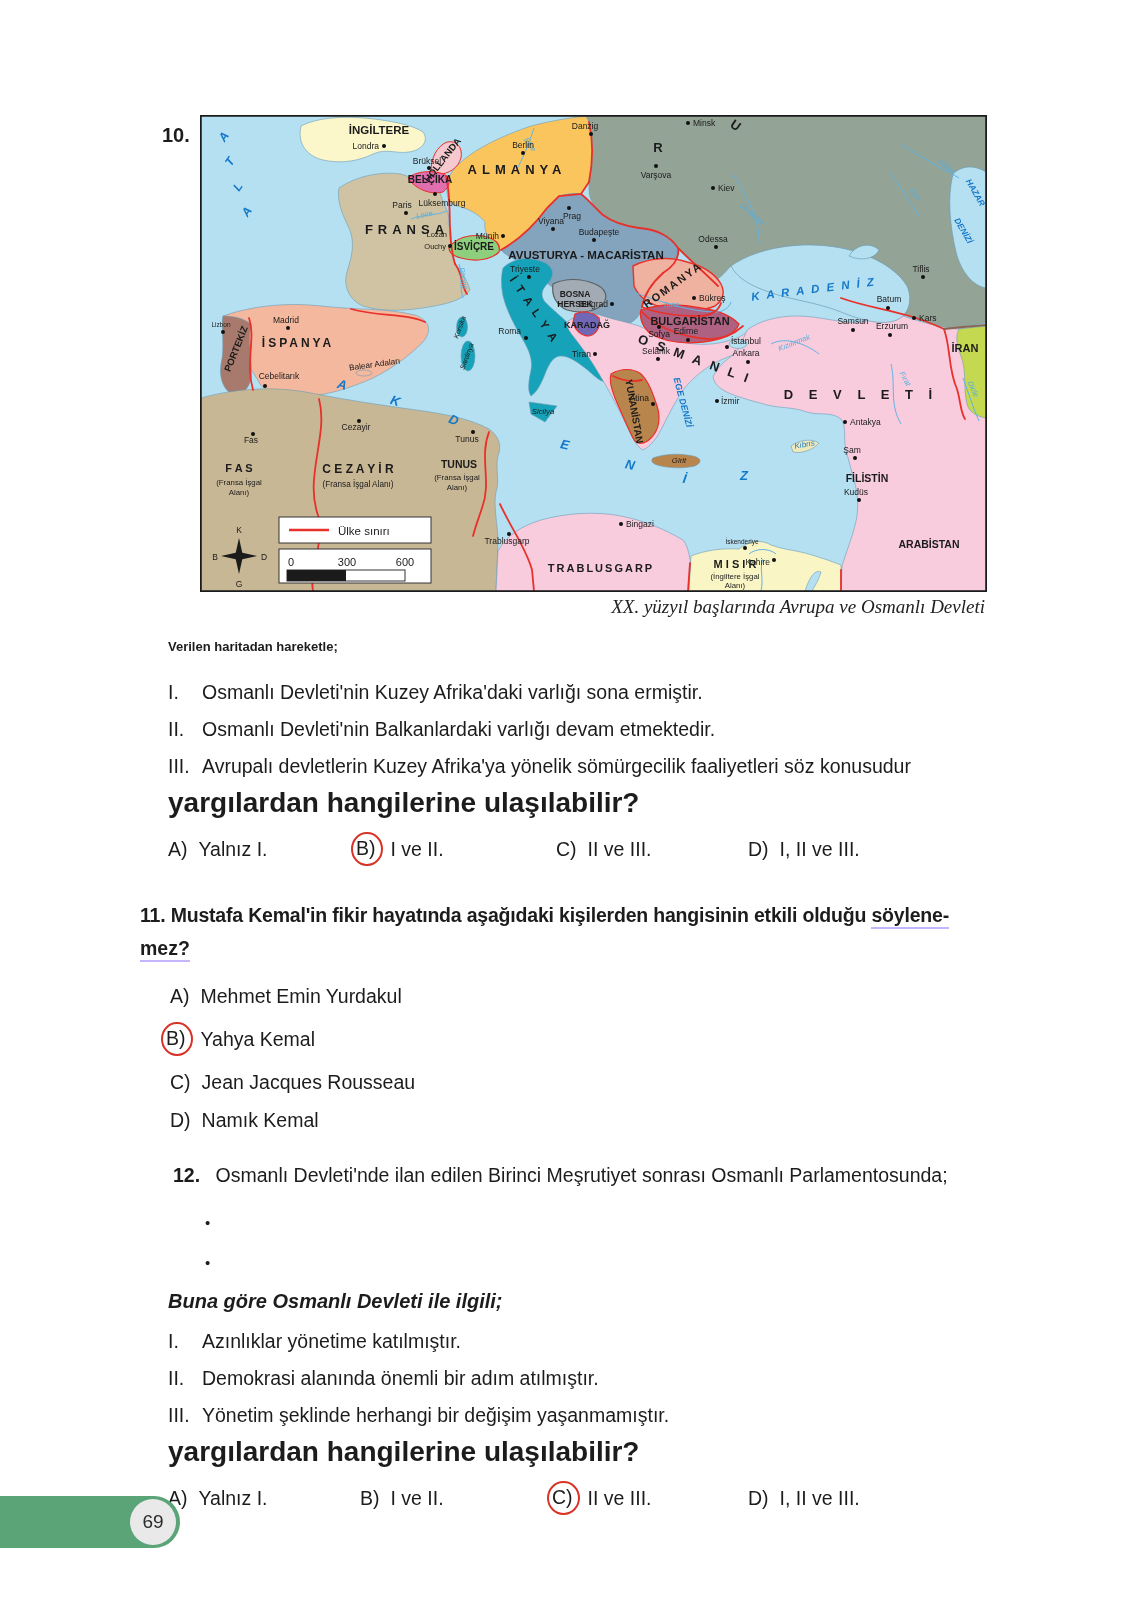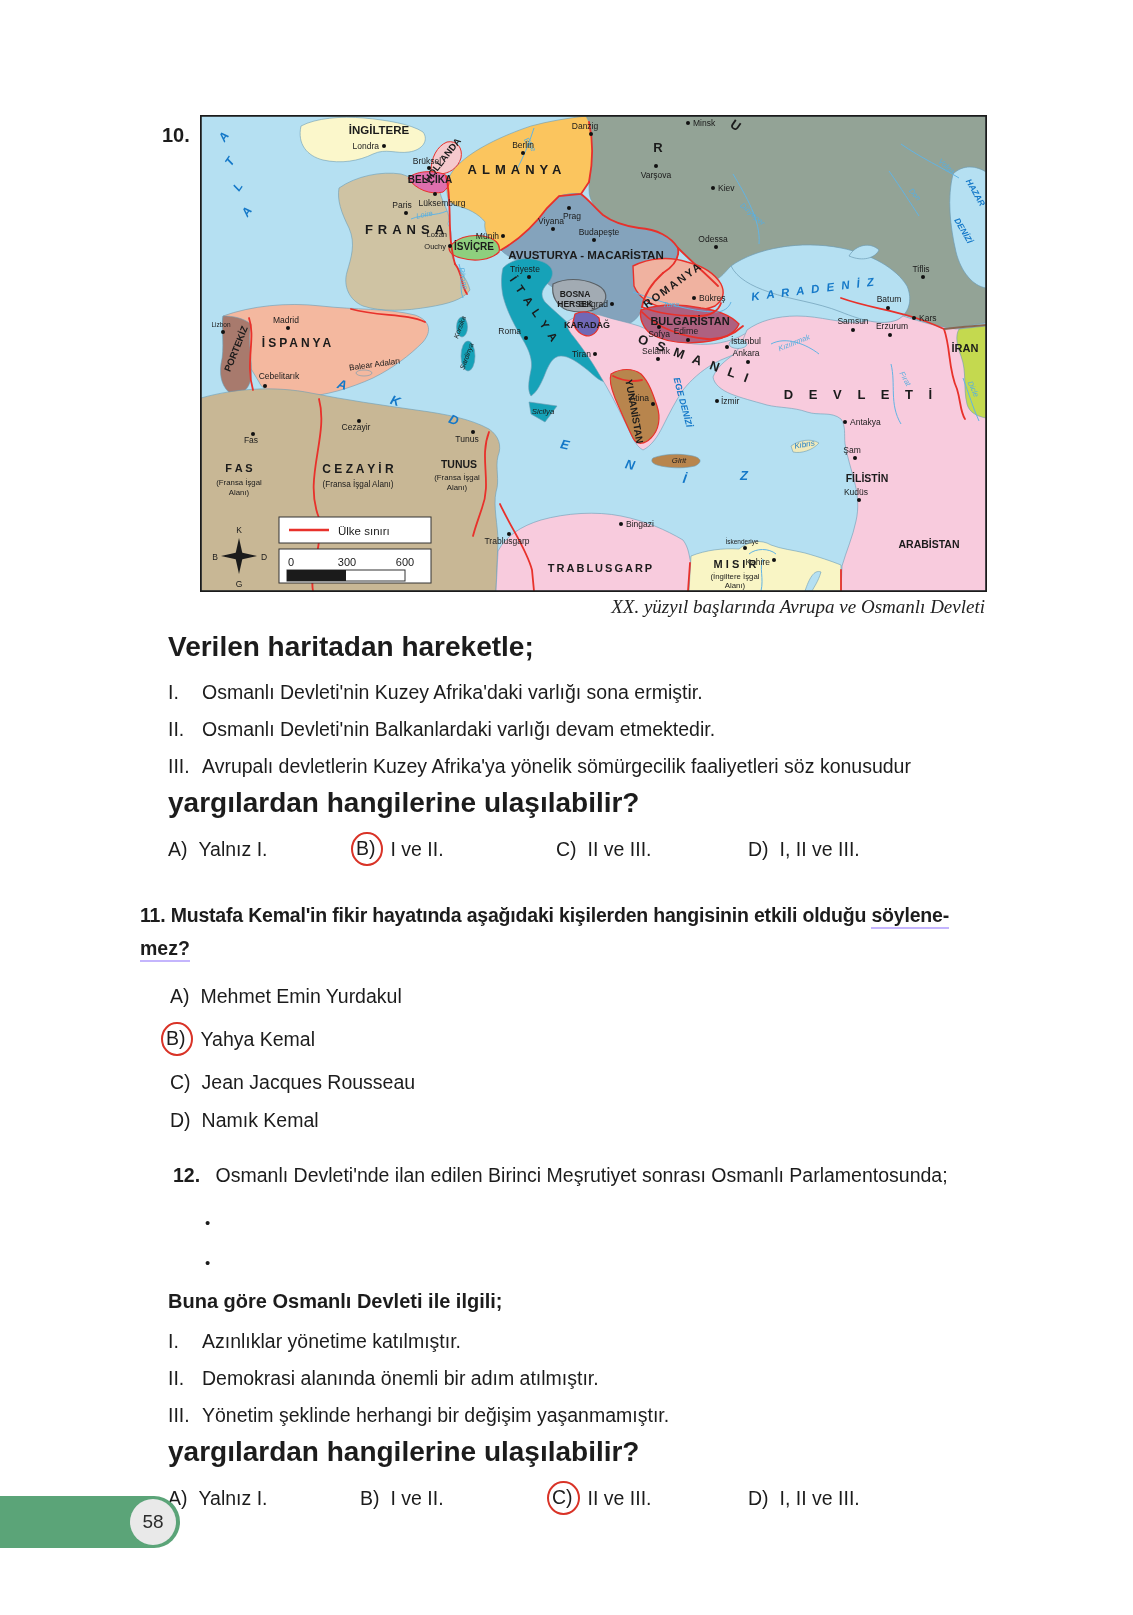--- a/index.html
+++ b/index.html
@@ -5,42 +5,42 @@
   html,body{margin:0;padding:0;background:#fff;}
   .page{position:relative;width:1133px;height:1615px;background:#fff;
         font-family:"Liberation Sans",sans-serif;color:#1c1c1c;overflow:hidden;}
   .qnum-map{position:absolute;left:162px;top:124px;font-weight:bold;font-size:20px;}
   .map-wrap{position:absolute;left:200px;top:115px;width:785px;height:475px;border:1.6px solid #1b1b1b;background:#b5e0f2;}
   .map-wrap svg{display:block;}
   svg text{font-family:"Liberation Sans",sans-serif;}
   .caption{position:absolute;left:200px;top:596px;width:785px;text-align:right;
            font-family:"Liberation Serif",serif;font-style:italic;font-size:19px;color:#222;}
   .q10{position:absolute;left:168px;top:635px;width:852px;font-size:19.5px;}
-  .lead{font-weight:bold;font-size:28px;margin:0 0 21px 0;line-height:24px;}
+  .lead{font-weight:bold;font-size:13px;margin:0 0 21px 0;line-height:24px;}
   .item{display:flex;margin:0 0 13px 0;line-height:24px;}
   .inum{flex:0 0 34px;}
   .itext{flex:1;}
   .stem{font-weight:bold;font-size:28px;margin:9px 0 17px 0;line-height:24px;}
   .opt-grid{display:grid;grid-template-columns:192px 196px 192px auto;align-items:center;}
   .opt{display:flex;align-items:center;line-height:24px;}
   .ol{margin-right:11px;}
   .circled{border:2.5px solid #d93327;border-radius:50%;padding:2px 5px 4px 3px;margin-left:-9px;margin-right:8px;}
   .q11{position:absolute;left:140px;top:903px;width:890px;font-size:19.5px;font-weight:bold;}
   .q11 .l1{white-space:nowrap;line-height:24px;letter-spacing:-0.2px;}
   .q11 .l2{line-height:24px;margin-top:9px;}
   .u{border-bottom:2px solid #c4b5fd;padding-bottom:1px;}
   .q11 .opts{font-weight:normal;margin-top:24px;margin-left:30px;}
   .vopt{display:flex;align-items:center;margin-bottom:14px;line-height:24px;}
   .q12{position:absolute;left:140px;top:1163px;width:885px;font-size:19.5px;}
   .q12 .intro{padding-left:33px;line-height:24px;margin:0;white-space:nowrap;}
   .q12 .intro .n{font-weight:bold;margin-right:10px;}
   .q12 .bullets{padding-left:65px;margin:22px 0 0 0;}
   .bul{display:flex;line-height:24px;margin-bottom:14px;}
   .bdot{flex:0 0 26px;font-size:15px;padding-top:2px;}
-  .q12 .lead2{padding-left:28px;font-weight:bold;font-size:20px;margin:14px 0 16px 0;line-height:24px;}
+  .q12 .lead2{padding-left:28px;font-weight:bold;font-size:20px;margin:14px 0 16px 0;line-height:24px;font-style:italic;}
   .q12 .items{padding-left:28px;}
   .q12 .stem{padding-left:28px;}
   .q12 .opt-grid{margin-left:28px;}
   .footer-bar{position:absolute;left:0;top:1496px;width:180px;height:52px;background:#5ba478;border-radius:0 26px 26px 0;}
   .page-circle{position:absolute;left:130px;top:1499px;width:46px;height:46px;border-radius:50%;background:#e9e9e9;
                display:flex;align-items:center;justify-content:center;font-size:19px;color:#2c2c2c;}
 </style>
 </head>
 <body>
 
@@ -415,15 +415,15 @@
         <span>II ve III.</span>
       </div>
       <div class="opt">
         <span class="ol">D)</span>
         <span>I, II ve III.</span>
       </div>
     </div>
   </div>
 
   <div class="footer-bar"></div>
-  <div class="page-circle">58</div>
+  <div class="page-circle">69</div>
 
 </div>
 
 </body></html>

